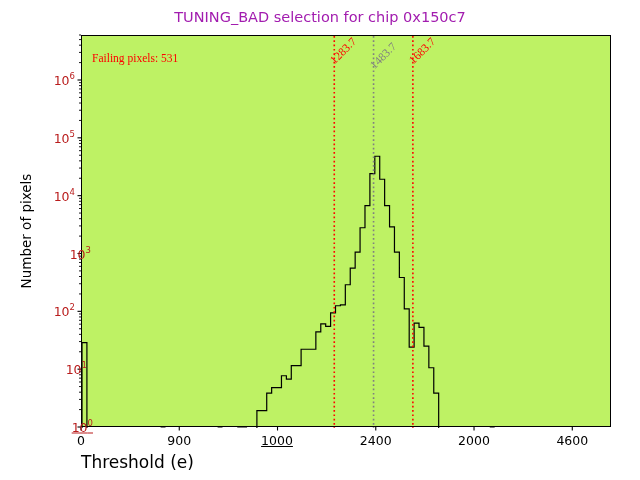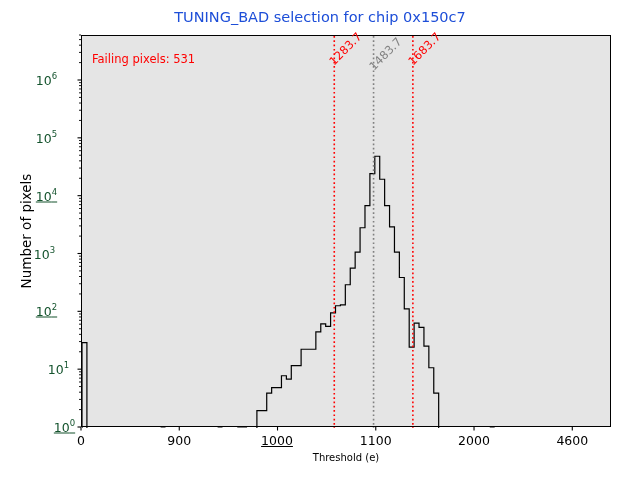--- a/index.html
+++ b/index.html
@@ -19,33 +19,34 @@
     height: 480px;
     background: #ffffff;
   }
   #chart-title {
     position: absolute;
     left: 0;
     top: 9px;
     width: 640px;
     text-align: center;
     font-size: 14.5px;
-    color: #1d4ed8;
+    color: #a21caf;
     white-space: nowrap;
   }
   
   #plot-area {
     position: absolute;
     left: 81px;
     top: 35px;
     width: 530px;
     height: 392px;
     border: 1.1px solid #000000;
     box-sizing: border-box;
-    background: #e5e5e5;
+    background: #bef264;
+    font-family: Liberation Serif, serif;
   }
   #plot-svg {
     position: absolute;
     left: 0;
     top: 0;
     width: 530px;
     height: 392px;
     display: block;
   }
   #annotation-failing {
@@ -76,38 +77,38 @@
     color: #000000;
     transform-origin: 0 0;
     transform: translate(18px, 427px) rotate(-90deg);
     white-space: nowrap;
   }
   #xlabel {
     position: absolute;
     left: 81px;
     top: 452px;
     width: 530px;
-    text-align: center;
-    font-size: 10px;
+    text-align: left;
+    font-size: 17px;
     color: #000000;
     white-space: nowrap;
   }
   .xtick-label {
     position: absolute;
     font-size: 12.5px;
     color: #000000;
     transform: translateX(-50%);
     white-space: nowrap;
   }
   .ytick-label {
     position: absolute;
     font-size: 12.5px;
-    color: #14532d;
+    color: #b91c1c;
     transform: translateY(-50%);
-    text-align: center;
+    text-align: right;
     white-space: nowrap;
   }
   .ytick-label sup {
     font-size: 8.5px;
     vertical-align: super;
     line-height: 0;
   }
   #ticks-svg {
     position: absolute;
     left: 0;
@@ -204,30 +205,30 @@
       <line x1="81" y1="62.59329571459796" x2="79" y2="62.59329571459796" stroke="#000" stroke-width="0.9"></line>
       <line x1="81" y1="52.40943126543567" x2="79" y2="52.40943126543567" stroke="#000" stroke-width="0.9"></line>
       <line x1="81" y1="45.18386444916234" x2="79" y2="45.18386444916234" stroke="#000" stroke-width="0.9"></line>
       <line x1="81" y1="39.579279408808134" x2="79" y2="39.579279408808134" stroke="#000" stroke-width="0.9"></line>
       <line x1="81" y1="35" x2="79" y2="35" stroke="#000" stroke-width="0.9"></line>
     </svg>
   <div id="xtick-labels">
       <div class="xtick-label" style="left: 81px; top: 433px;">0</div>
       <div class="xtick-label" style="left: 179.257px; top: 433px;">900</div>
       <div class="xtick-label" style="left: 277px; top: 433px; text-decoration: underline;">1000</div>
-      <div class="xtick-label" style="left: 375.772px; top: 433px;">1100</div>
+      <div class="xtick-label" style="left: 375.772px; top: 433px;">2400</div>
       <div class="xtick-label" style="left: 474.029px; top: 433px;">2000</div>
       <div class="xtick-label" style="left: 572.287px; top: 433px;">4600</div>
     </div>
   <div id="ytick-labels">
       <div class="ytick-label" style="left: 36px; width: 57px; top: 427px; text-decoration: underline;"><span>10</span><sup>0</sup></div>
       <div class="ytick-label" style="left: 30px; width: 57px; top: 369.167px;"><span>10</span><sup>1</sup></div>
-      <div class="ytick-label" style="left: 18px; width: 57px; top: 311.334px; text-decoration: underline;"><span>10</span><sup>2</sup></div>
-      <div class="ytick-label" style="left: 16px; width: 57px; top: 253.501px;"><span>10</span><sup>3</sup></div>
-      <div class="ytick-label" style="left: 18px; width: 57px; top: 195.668px; text-decoration: underline;"><span>10</span><sup>4</sup></div>
+      <div class="ytick-label" style="left: 18px; width: 57px; top: 311.334px;"><span>10</span><sup>2</sup></div>
+      <div class="ytick-label" style="left: 34px; width: 57px; top: 253.501px;"><span>10</span><sup>3</sup></div>
+      <div class="ytick-label" style="left: 18px; width: 57px; top: 195.668px;"><span>10</span><sup>4</sup></div>
       <div class="ytick-label" style="left: 18px; width: 57px; top: 137.836px;"><span>10</span><sup>5</sup></div>
       <div class="ytick-label" style="left: 18px; width: 57px; top: 80.0027px;"><span>10</span><sup>6</sup></div>
     </div>
 
   <div id="ylabel-wrap">
     <div id="ylabel">Number of pixels</div>
   </div>
   <div id="xlabel">Threshold (e)</div>
 
 </div>

